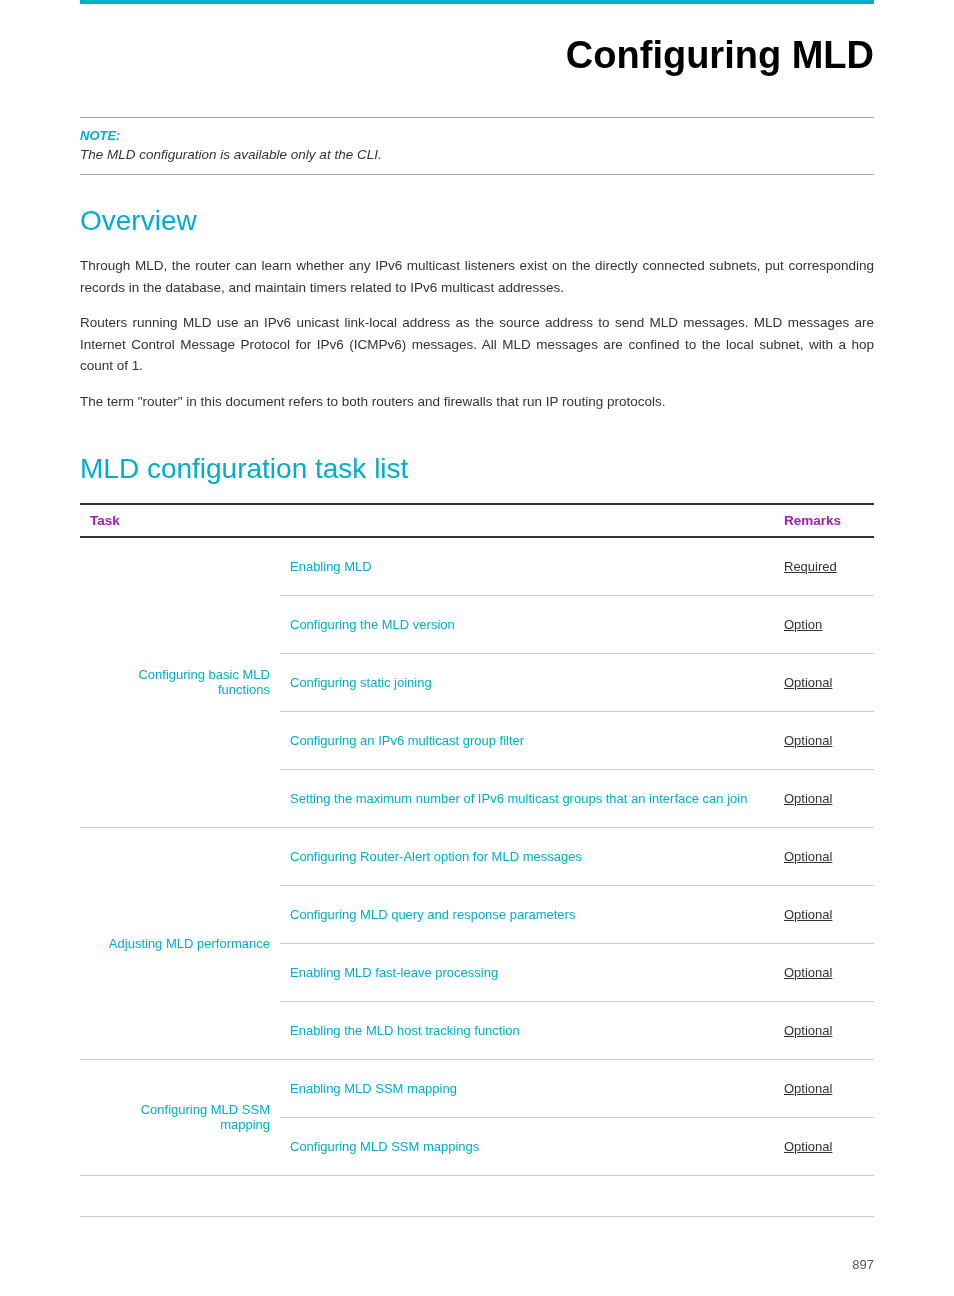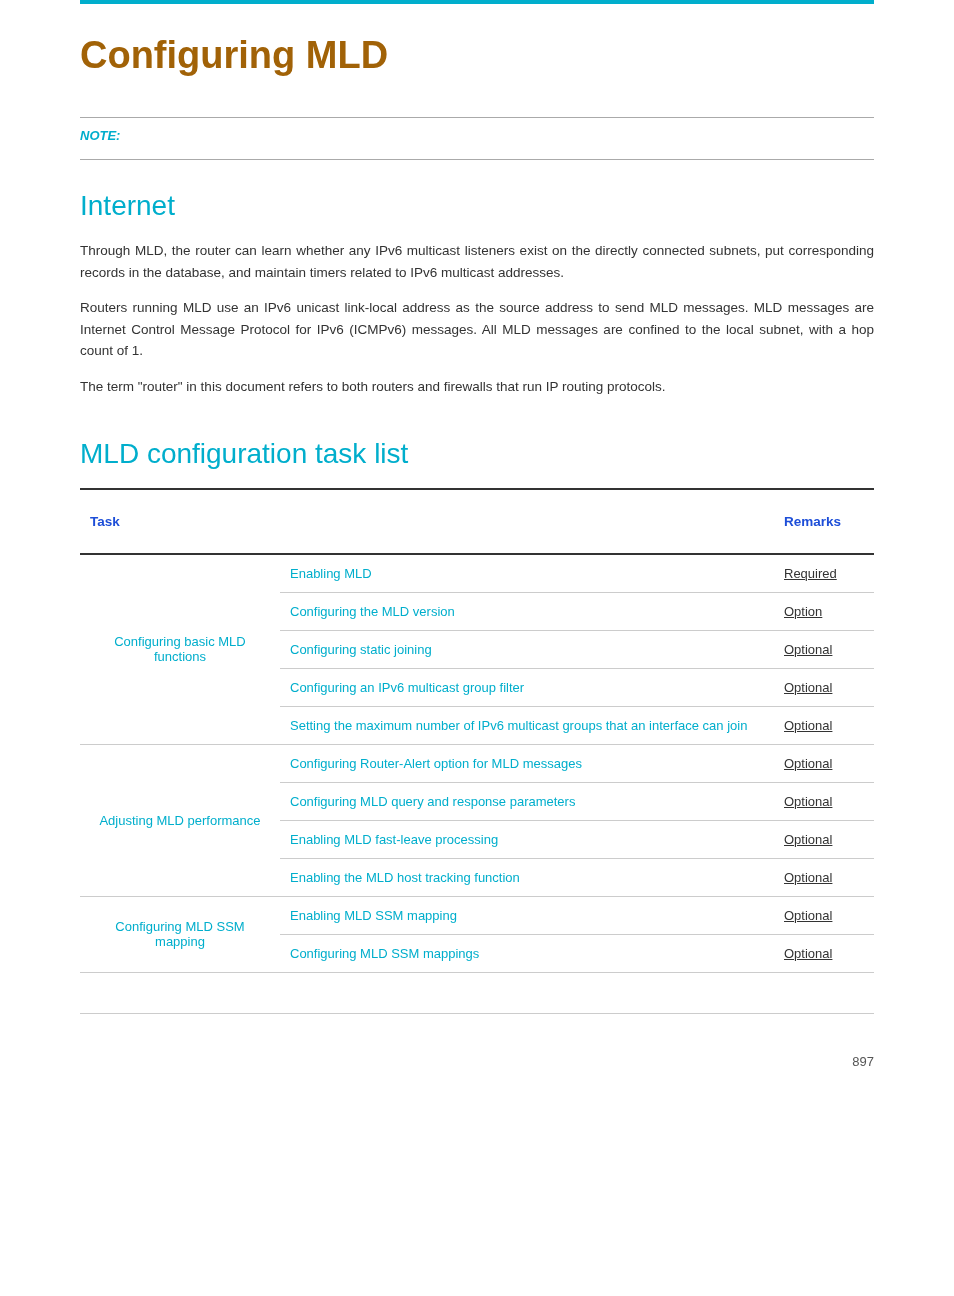--- a/index.html
+++ b/index.html
@@ -28,23 +28,24 @@
     .top-border {
       width: 100%;
       height: 4px;
       background: linear-gradient(to right, #00aecc, #00aecc);
       margin-bottom: 30px;
     }
 
     .page-title {
       font-size: 38px;
       font-weight: bold;
-      color: #a16207;
+      color: #000000;
       margin-bottom: 40px;
       font-family: Arial, Helvetica, sans-serif;
+      text-align: right;
     }
 
     .note-box {
       border-top: 1px solid #aaaaaa;
       border-bottom: 1px solid #aaaaaa;
       padding: 10px 0 12px 0;
       margin-bottom: 30px;
       font-style: italic;
     }
 
@@ -89,47 +90,47 @@
       border-collapse: collapse;
       font-size: 13px;
     }
 
     .task-table thead tr {
       border-top: 2px solid #333333;
       border-bottom: 2px solid #333333;
     }
 
     .task-table thead th {
-      padding: 24px 10px;
+      padding: 8px 10px;
       text-align: left;
       font-weight: bold;
       font-size: 13.5px;
-      color: #1d4ed8;
+      color: #a21caf;
     }
 
     .task-table thead th.remarks-col {
       text-align: left;
       width: 100px;
     }
 
     .task-table tbody tr {
       border-bottom: 1px solid #cccccc;
     }
 
     .task-table tbody td {
-      padding: 11px 10px;
+      padding: 21px 10px;
       vertical-align: middle;
       font-size: 13px;
       color: #333333;
     }
 
     .task-table .category-cell {
       color: #00aecc;
       width: 200px;
-      text-align: center;
+      text-align: right;
       vertical-align: middle;
     }
 
     .task-table .task-link {
       color: #00aecc;
       text-decoration: none;
     }
 
     .task-table .remarks-cell {
       width: 100px;
@@ -157,24 +158,25 @@
 </head>
 <body>
 
 <div class="page-container">
   <div class="top-border"></div>
 
   <h1 class="page-title">Configuring MLD</h1>
 
   <div class="note-box">
     <div class="note-label">NOTE:</div>
+    <div class="note-text">The MLD configuration is available only at the CLI.</div>
   </div>
 
   <div class="overview-section">
-    <h2 class="section-title">Internet</h2>
+    <h2 class="section-title">Overview</h2>
     <p class="overview-para">Through MLD, the router can learn whether any IPv6 multicast listeners exist on the directly connected subnets, put corresponding records in the database, and maintain timers related to IPv6 multicast addresses.</p>
     <p class="overview-para">Routers running MLD use an IPv6 unicast link-local address as the source address to send MLD messages. MLD messages are Internet Control Message Protocol for IPv6 (ICMPv6) messages. All MLD messages are confined to the local subnet, with a hop count of 1.</p>
     <p class="overview-para">The term "router" in this document refers to both routers and firewalls that run IP routing protocols.</p>
   </div>
 
   <div class="task-list-section">
     <h2 class="section-title">MLD configuration task list</h2>
 
     <table class="task-table">
       <thead>

